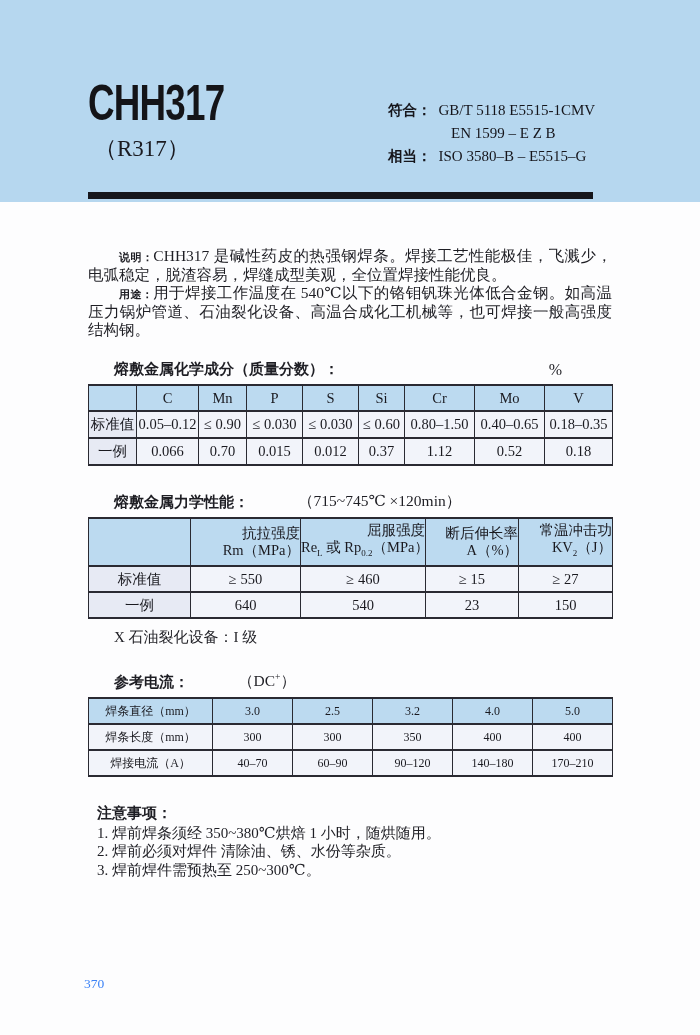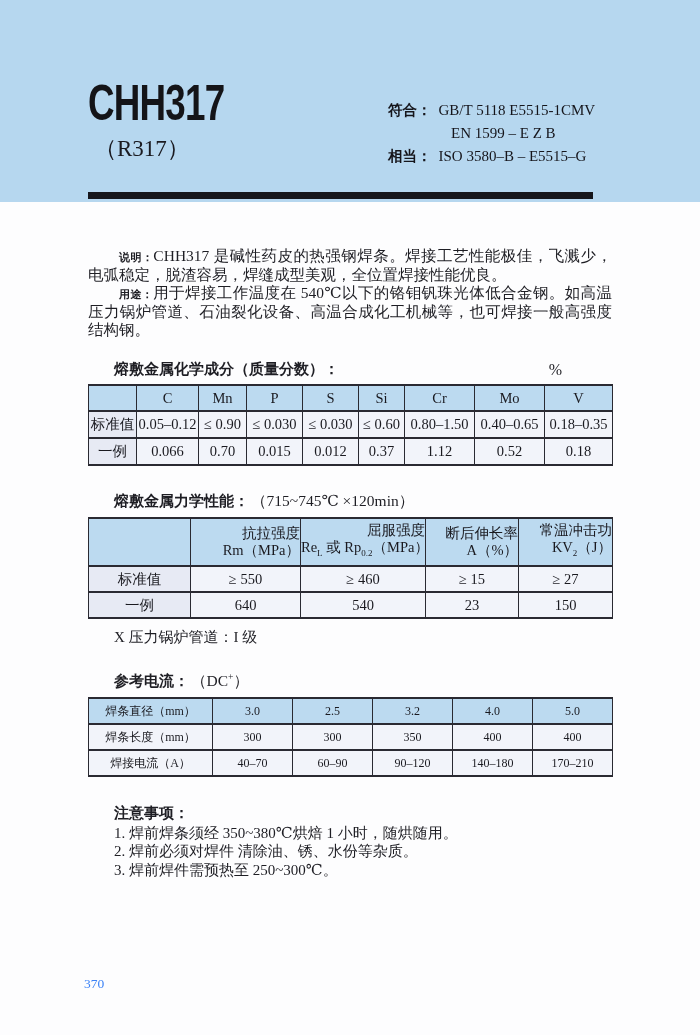--- a/index.html
+++ b/index.html
@@ -19,42 +19,42 @@
   .standards { position:absolute; left:388px; top:99px; font-size:15px; line-height:23px; color:#15151b; white-space:nowrap; }
   .std-row { display:flex; }
   .std-label { font-weight:bold; font-family:"Liberation Sans","DejaVu Sans",sans-serif; font-size:14.5px; margin-right:7px; }
   .std-indent { padding-left:63px; }
   .divider-bar { position:absolute; left:88px; top:192px; width:505px; height:7px; background:var(--bar_black,#16161c); }
 
   .content { position:absolute; left:88px; top:247px; width:524px; }
   .desc p { margin:0; font-size:15.5px; line-height:18px; text-align:justify; text-indent:2em; }
   .desc .lbl { font-weight:bold; font-family:"Liberation Sans","DejaVu Sans",sans-serif; font-size:11px; }
 
-  .sec-title { display:flex; align-items:center; font-size:15.5px; margin:0 0 5px 0; padding-left:26px; }
+  .sec-title { display:flex; align-items:flex-end; font-size:15.5px; margin:0 0 5px 0; padding-left:26px;gap:47px; }
   .sec-title .bold { font-weight:bold; font-family:"Liberation Sans","DejaVu Sans",sans-serif; font-size:15px; }
   .sec-title .cond { margin-left:2px; }
   .sec-title .unit { margin-left:auto; margin-right:50px; font-size:16px; }
 
   table { border-collapse:collapse; table-layout:fixed; width:524px; font-family:"Liberation Serif","DejaVu Serif",serif; }
   td, th { border:1px solid #2a2a32; border-top-width:2px; border-bottom-width:2px;
            text-align:center; vertical-align:middle; font-weight:normal;
            font-size:14.5px; color:#1a1a20; padding:0 1px; overflow:hidden; white-space:nowrap; }
   .hdr  { background:var(--header_cell_blue,#bcdaf0); }
   .lblc { background:var(--label_cell_lavender,#e7eaf4); }
   .datc { background:var(--data_cell_tint,#f2f4fa); }
   .chem-table td { height:24px; }
   .chem-table .val-row td { height:25px; }
   .mech-table .hrow th { height:42px; line-height:17px; padding:2px 0;text-align:right; }
   .mech-table .vrow td { height:24px; }
   .cur-table td { height:24px; font-size:12px; }
   sub { font-size:0.62em; } sup { font-size:0.62em; }
 
   .xray { margin:9px 0 0 26px; font-size:15px; }
   .gap-a { height:21px; } .gap-b { height:25px; } .gap-c { height:24px; } .gap-d { height:27px; }
-  .notes { margin-left:26px; font-size:15px; line-height:18.5px; }
+  .notes { margin-left:9px; font-size:15px; line-height:18.5px; }
   .notes .n-title { font-weight:bold; font-family:"Liberation Sans","DejaVu Sans",sans-serif; margin-bottom:1px; }
   .notes div { margin:0; }
   .page-number { position:absolute; left:84px; top:976px; font-size:13.5px; color:#3b82f6; }
 </style>
 </head>
 <body>
 
 <div class="page">
 
   <div class="band"></div>
@@ -186,21 +186,21 @@
       <tr class="vrow">
         <td class="lblc">一例</td>
         <td class="datc">640</td>
         <td class="datc">540</td>
         <td class="datc">23</td>
         <td class="datc">150</td>
       </tr>
     </tbody>
       </table>
 
-    <div class="xray">X 压力锅炉管道：I 级</div>
+    <div class="xray">X 石油裂化设备：I 级</div>
 
     <div class="gap-c"></div>
 
     <div class="sec-title">
       <span class="bold">参考电流：</span>
       <span class="cond"><span>（DC</span><sup>+</sup><span>）</span></span>
     </div>
 
     <table class="cur-table">
       <colgroup>

